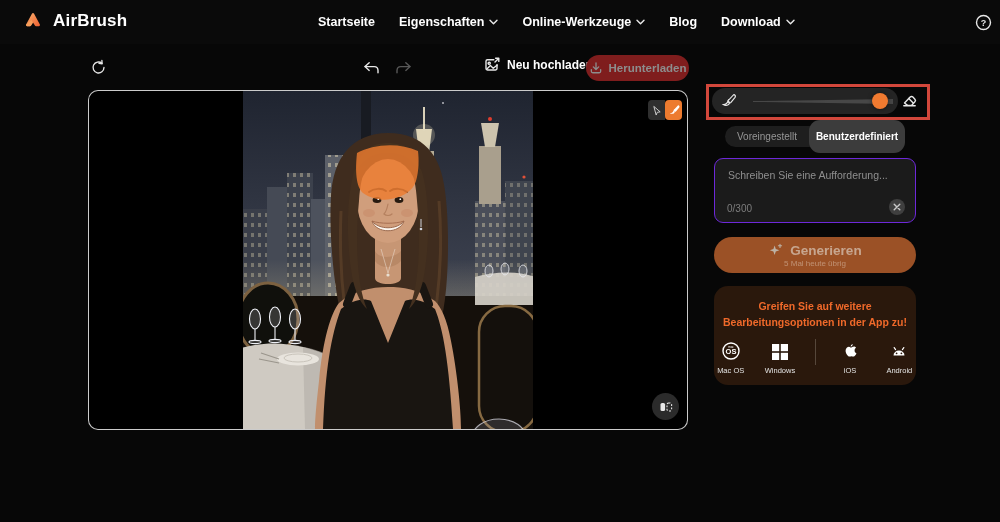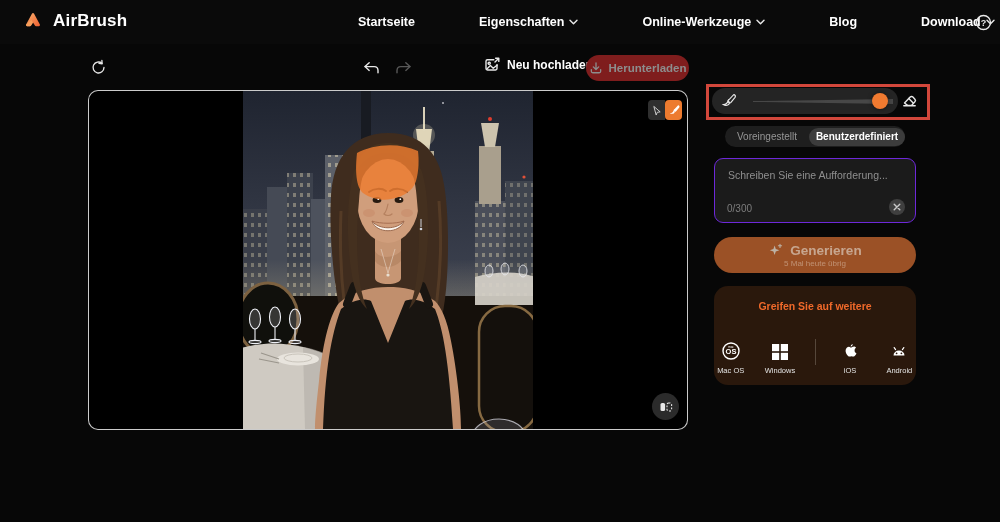--- a/index.html
+++ b/index.html
@@ -6,21 +6,21 @@
   html,body { width:1000px; height:522px; background:#070707; overflow:hidden;
     font-family:"Liberation Sans", sans-serif; }
   svg { display:block; }
 
   
   .header { position:absolute; left:0; top:0; width:1000px; height:44px; background:#0a0a0a; }
   .brand { position:absolute; left:22px; top:10px; display:flex; align-items:center; gap:9px; }
   .brand-name { color:#fff; font-size:17px; font-weight:bold; letter-spacing:.2px; }
   .nav { position:absolute; left:318px; top:0; height:44px; display:flex; align-items:center; gap:24px; }
   .nav-item { display:flex; align-items:center; gap:5px; color:#fff; font-size:12.5px; font-weight:600;
-    white-space:nowrap; cursor:pointer;margin-left:40px; }
+    white-space:nowrap; cursor:pointer; }
   .help-btn { position:absolute; left:975px; top:14px; }
 
   
   .reset-btn { position:absolute; left:90px; top:59px; }
   .undo-btn  { position:absolute; left:362px; top:59px; }
   .redo-btn  { position:absolute; left:394px; top:59px; }
   .reupload-btn { position:absolute; left:484px; top:57px; display:flex; align-items:center; gap:7px;
     color:#fff; font-size:12px; font-weight:bold; cursor:pointer; }
   .download-btn { position:absolute; left:586px; top:55px; width:103px; height:26px; border-radius:14px;
     background:#7f1d1d; color:#8d8d8d; font-size:11.5px; font-weight:bold;
@@ -45,21 +45,21 @@
   .brush-tool-icon { position:absolute; left:9px; top:5px; }
   .slider-track { position:absolute; left:41px; top:11px; width:140px; height:5px;
     background:#474747; clip-path:polygon(0 42%, 100% 0, 100% 100%, 0 58%); }
   .slider-knob { position:absolute; left:160px; top:5px; width:16px; height:16px; border-radius:50%;
     background:#F07A30; box-shadow:0 0 4px rgba(0,0,0,.5); }
   .eraser-btn { position:absolute; left:901px; top:92px; }
 
   .tabs { position:absolute; left:725px; top:126px; width:180px; height:21px;
     background:#1e1e1e; border-radius:11px; display:flex; align-items:center; }
   .tab-preset { width:84px; text-align:center; color:#969696; font-size:10px; }
-  .tab-custom { width:96px; height:18px; background:#3c3c3c; border-radius:11px; color:#fff;
+  .tab-custom { width:96px; height:33px; background:#3c3c3c; border-radius:11px; color:#fff;
     font-size:10px; font-weight:bold; display:flex; align-items:center; justify-content:center; }
 
   .prompt-box { position:absolute; left:714px; top:158px; width:202px; height:65px;
     background:#1b1b1b; border:1px solid #6d28d9; border-radius:9px; }
   .prompt-input { position:absolute; left:1px; top:1px; width:198px; height:40px; resize:none;
     background:transparent; border:none; outline:none; padding:9px 12px;
     font-family:"Liberation Sans", sans-serif; font-size:10.5px; color:#ddd; }
   .prompt-input::placeholder { color:#8f8f8f; }
   .prompt-counter { position:absolute; left:12px; bottom:8px; font-size:10px; color:#7d7d7d; }
   .prompt-clear { position:absolute; right:10px; bottom:7px; width:16px; height:16px; border-radius:50%;
@@ -362,20 +362,21 @@
       <path d="M12 1.2v3.2M10.4 2.8h3.2" stroke="#bdb2a5" stroke-width="1.1" stroke-linecap="round"></path>
     </svg>
     <span>Generieren</span>
   </div>
   <div class="generate-sub">5 Mal heute übrig</div>
 </div>
 
 <div class="promo">
   <div class="promo-title">
     <div>Greifen Sie auf weitere</div>
+    <div>Bearbeitungsoptionen in der App zu!</div>
   </div>
   <div class="platforms">
     <div class="platform">
       <svg width="20" height="20" viewBox="0 0 20 20">
         <circle cx="10" cy="10" r="8" fill="none" stroke="#fff" stroke-width="1.4"></circle>
         <text x="10" y="13.4" text-anchor="middle" font-size="7.5" font-weight="bold" fill="#fff" font-family="Liberation Sans, sans-serif">OS</text>
         <text x="10" y="6.8" text-anchor="middle" font-size="3" fill="#fff" font-family="Liberation Sans, sans-serif">mac</text>
       </svg>
       <span class="platform-label">Mac OS</span>
     </div>

